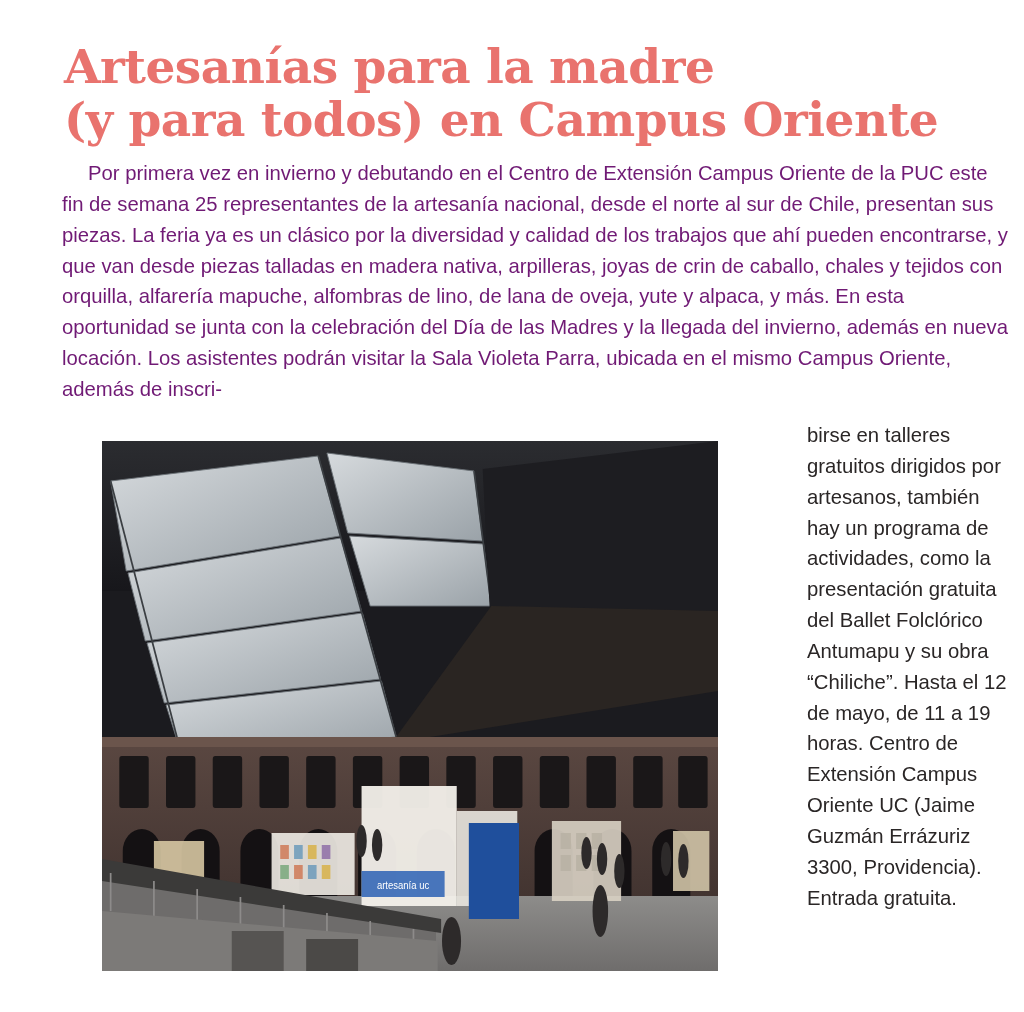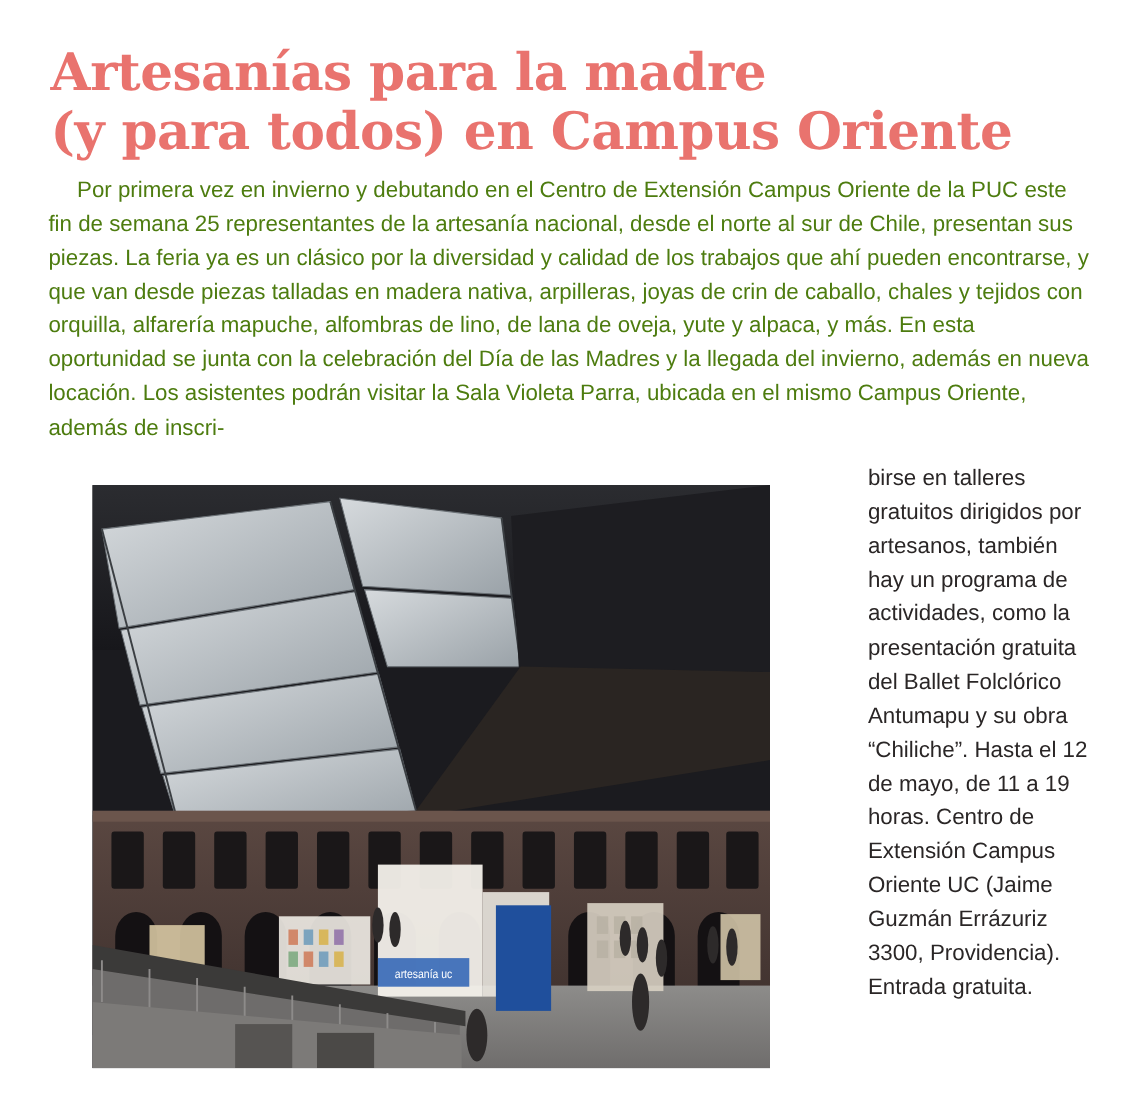--- a/index.html
+++ b/index.html
@@ -13,20 +13,21 @@
     position: relative;
     overflow: hidden;
     font-family: "Liberation Sans", sans-serif;
     color: #231f20;
   }
 
   .page {
     position: absolute;
     inset: 0;
     padding: 0;
+    margin-left: 18px;
   }
 
   
   .headline {
     position: absolute;
     left: 46px;
     top: 10px;
     width: 940px;
     font-family: "DejaVu Serif", serif;
     font-weight: 700;
@@ -38,21 +39,21 @@
   }
 
   
   .article-body {
     position: absolute;
     left: 44px;
     top: 158px;
     width: 948px;
     font-size: 20.3px;
     line-height: 1.52;
-    color: #4d7c0f;
+    color: #701a75;
     text-align: left;
   }
 
   .lead {
     margin: 0;
     text-indent: 26px;
   }
 
   
   .wrap-column {

